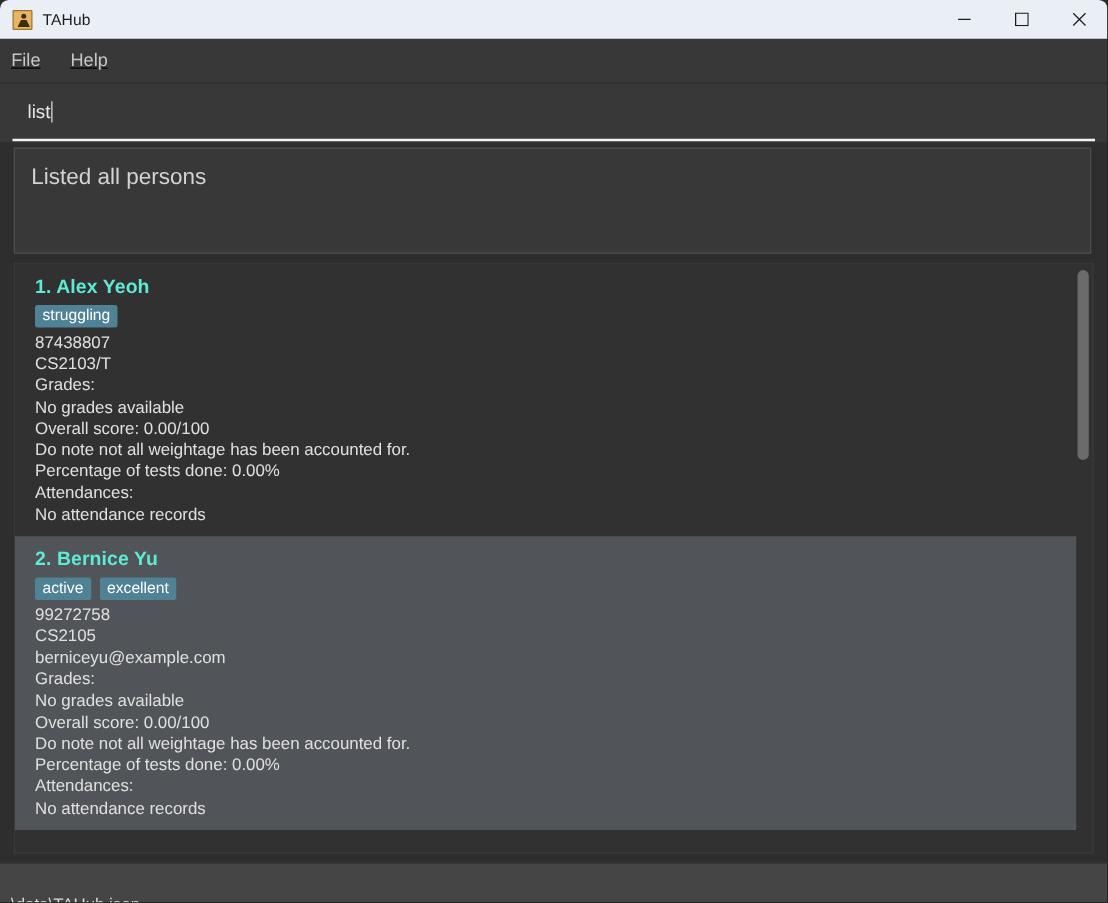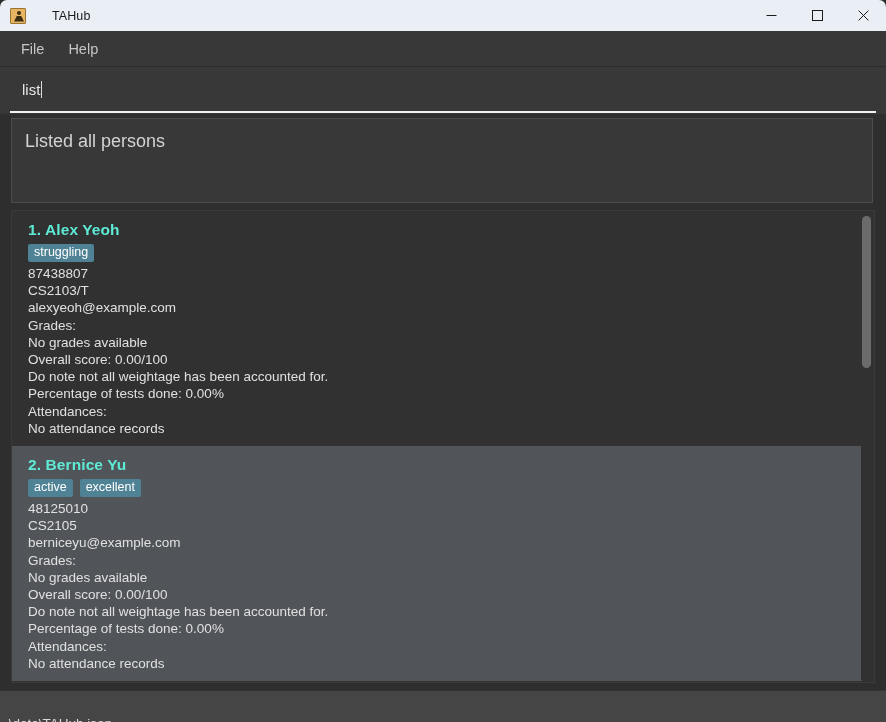--- a/index.html
+++ b/index.html
@@ -28,21 +28,21 @@
     display: flex;
     align-items: center;
     position: relative;
     border-top-left-radius: 7px;
     border-top-right-radius: 7px;
   }
   .titlebar-left {
     display: flex;
     align-items: center;
     padding-left: 10px;
-    gap: 26px;
+    gap: 8px;
   }
   .app-icon {
     width: 16px;
     height: 16px;
     background: #e8b563;
     border: 1px solid #9a7531;
     box-sizing: border-box;
     position: relative;
     border-radius: 1px;
   }
@@ -88,23 +88,23 @@
   }
   .wc svg { display: block; }
 
   
   .menubar {
     flex: 0 0 35px;
     height: 35px;
     background: #383838;
     display: flex;
     align-items: center;
-    padding-left: 12px;
     gap: 6px;
     border-bottom: 1px solid #2c2c2c;
+    text-decoration: underline;
   }
   .menu-item {
     font-size: 14.5px;
     color: #c6c6c6;
     padding: 5px 9px;
     border-radius: 2px;
   }
 
   
   .commandbox-wrap {
@@ -305,37 +305,36 @@
     <div class="listpanel">
       <div class="listinner">
 
         <div class="person-card">
           <div class="person-name">1. Alex Yeoh</div>
           <div class="tagrow">
             <span class="tag">struggling</span>
           </div>
           <div class="detail-line">87438807</div>
           <div class="detail-line">CS2103/T</div>
-          <div class="detail-line">alexyeoh@example.com</div>
           <div class="detail-line">Grades:</div>
           <div class="detail-line">No grades available</div>
           <div class="detail-line">Overall score: 0.00/100</div>
           <div class="detail-line">Do note not all weightage has been accounted for.</div>
           <div class="detail-line">Percentage of tests done: 0.00%</div>
           <div class="detail-line">Attendances:</div>
           <div class="detail-line">No attendance records</div>
         </div>
 
         <div class="person-card selected">
           <div class="person-name">2. Bernice Yu</div>
           <div class="tagrow">
             <span class="tag">active</span>
             <span class="tag">excellent</span>
           </div>
-          <div class="detail-line">48125010</div>
+          <div class="detail-line">99272758</div>
           <div class="detail-line">CS2105</div>
           <div class="detail-line">berniceyu@example.com</div>
           <div class="detail-line">Grades:</div>
           <div class="detail-line">No grades available</div>
           <div class="detail-line">Overall score: 0.00/100</div>
           <div class="detail-line">Do note not all weightage has been accounted for.</div>
           <div class="detail-line">Percentage of tests done: 0.00%</div>
           <div class="detail-line">Attendances:</div>
           <div class="detail-line">No attendance records</div>
         </div>

